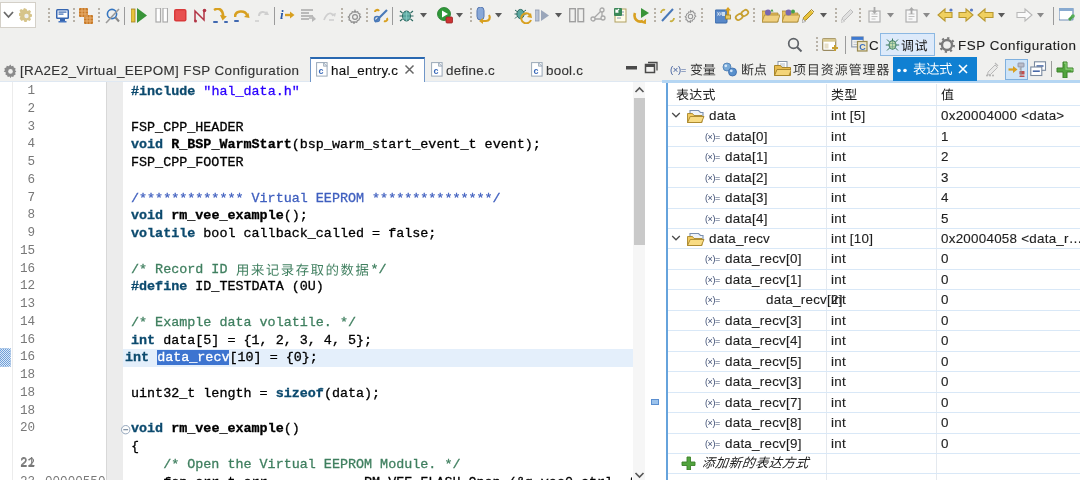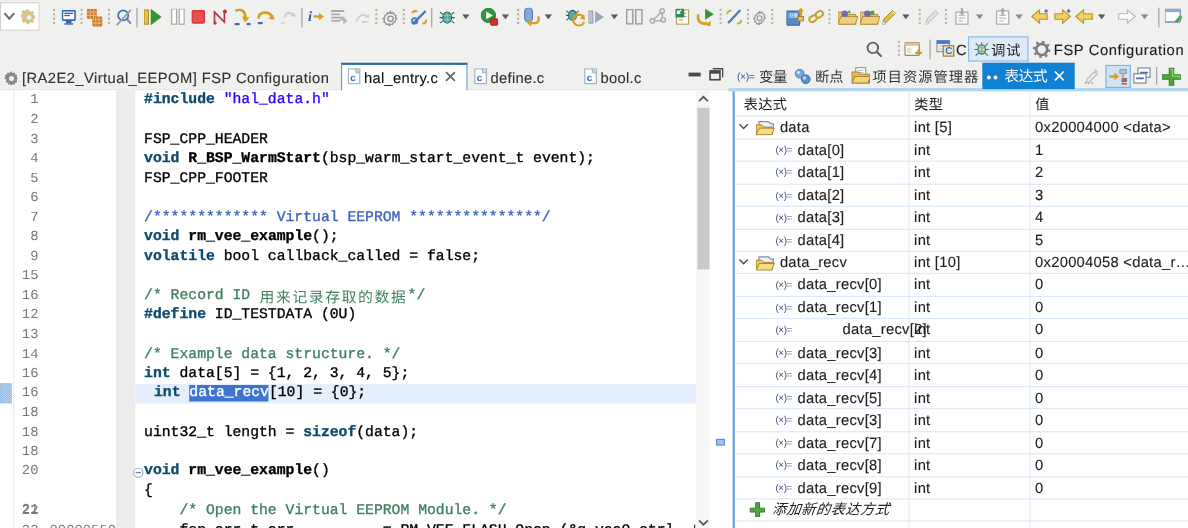--- a/index.html
+++ b/index.html
@@ -555,23 +555,23 @@
       <path transform="translate(44.79,11.79) scale(0.01340,-0.01340)" d="M134 317C199 281 278 224 316 186L369 238C329 276 248 329 185 363ZM134 784V715H740L736 623H164V554H732L726 462H67V395H461V212C316 152 165 91 68 54L108 -13C206 29 337 85 461 140V2C461 -12 456 -16 440 -17C424 -18 368 -18 309 -16C319 -35 331 -63 335 -82C413 -82 464 -82 495 -71C527 -60 537 -42 537 1V236C623 106 748 9 904 -40C914 -20 937 9 953 25C845 54 751 107 675 177C739 216 814 272 874 323L810 370C765 325 691 266 629 224C592 266 561 314 537 365V395H940V462H804C813 565 820 688 822 784L763 788L750 784Z"></path>
       <path transform="translate(59.72,11.79) scale(0.01340,-0.01340)" d="M613 349V266H335V196H613V10C613 -4 610 -8 592 -9C574 -10 514 -10 448 -8C458 -29 468 -58 471 -79C557 -79 613 -79 647 -68C680 -56 689 -35 689 9V196H957V266H689V324C762 370 840 432 894 492L846 529L831 525H420V456H761C718 416 663 375 613 349ZM385 840C373 797 359 753 342 709H63V637H311C246 499 153 370 31 284C43 267 61 235 69 216C112 247 152 282 188 320V-78H264V411C316 481 358 557 394 637H939V709H424C438 746 451 784 462 821Z"></path>
       <path transform="translate(74.65,11.79) scale(0.01340,-0.01340)" d="M850 656C826 508 784 379 730 271C679 382 645 513 623 656ZM506 728V656H556C584 480 625 323 688 196C628 100 557 26 479 -23C496 -37 517 -62 528 -80C602 -29 670 38 727 123C777 42 839 -24 915 -73C927 -54 950 -27 967 -14C886 34 821 104 770 192C847 329 903 503 929 718L883 730L870 728ZM38 130 55 58 356 110V-78H429V123L518 140L514 204L429 190V725H502V793H48V725H115V141ZM187 725H356V585H187ZM187 520H356V375H187ZM187 309H356V178L187 152Z"></path>
       <path transform="translate(89.58,11.79) scale(0.01340,-0.01340)" d="M552 423C607 350 675 250 705 189L769 229C736 288 667 385 610 456ZM240 842C232 794 215 728 199 679H87V-54H156V25H435V679H268C285 722 304 778 321 828ZM156 612H366V401H156ZM156 93V335H366V93ZM598 844C566 706 512 568 443 479C461 469 492 448 506 436C540 484 572 545 600 613H856C844 212 828 58 796 24C784 10 773 7 753 7C730 7 670 8 604 13C618 -6 627 -38 629 -59C685 -62 744 -64 778 -61C814 -57 836 -49 859 -19C899 30 913 185 928 644C929 654 929 682 929 682H627C643 729 658 779 670 828Z"></path>
       <path transform="translate(104.51,11.79) scale(0.01340,-0.01340)" d="M443 821C425 782 393 723 368 688L417 664C443 697 477 747 506 793ZM88 793C114 751 141 696 150 661L207 686C198 722 171 776 143 815ZM410 260C387 208 355 164 317 126C279 145 240 164 203 180C217 204 233 231 247 260ZM110 153C159 134 214 109 264 83C200 37 123 5 41 -14C54 -28 70 -54 77 -72C169 -47 254 -8 326 50C359 30 389 11 412 -6L460 43C437 59 408 77 375 95C428 152 470 222 495 309L454 326L442 323H278L300 375L233 387C226 367 216 345 206 323H70V260H175C154 220 131 183 110 153ZM257 841V654H50V592H234C186 527 109 465 39 435C54 421 71 395 80 378C141 411 207 467 257 526V404H327V540C375 505 436 458 461 435L503 489C479 506 391 562 342 592H531V654H327V841ZM629 832C604 656 559 488 481 383C497 373 526 349 538 337C564 374 586 418 606 467C628 369 657 278 694 199C638 104 560 31 451 -22C465 -37 486 -67 493 -83C595 -28 672 41 731 129C781 44 843 -24 921 -71C933 -52 955 -26 972 -12C888 33 822 106 771 198C824 301 858 426 880 576H948V646H663C677 702 689 761 698 821ZM809 576C793 461 769 361 733 276C695 366 667 468 648 576Z"></path>
       <path transform="translate(119.44,11.79) scale(0.01340,-0.01340)" d="M484 238V-81H550V-40H858V-77H927V238H734V362H958V427H734V537H923V796H395V494C395 335 386 117 282 -37C299 -45 330 -67 344 -79C427 43 455 213 464 362H663V238ZM468 731H851V603H468ZM468 537H663V427H467L468 494ZM550 22V174H858V22ZM167 839V638H42V568H167V349C115 333 67 319 29 309L49 235L167 273V14C167 0 162 -4 150 -4C138 -5 99 -5 56 -4C65 -24 75 -55 77 -73C140 -74 179 -71 203 -59C228 -48 237 -27 237 14V296L352 334L341 403L237 370V568H350V638H237V839Z"></path>
     </g>
   </svg>
 <div class="codeline mono" style="top:260.70px;left:370.5px"><span class="cmt">*/</span></div>
 <div class="codeline mono" style="top:278.45px;left:131px"><span class="kw">#define</span> ID_TESTDATA (0U)</div>
-<div class="codeline mono" style="top:313.95px;left:131px"><span class="cmt">/* Example data structure. */</span></div>
+<div class="codeline mono" style="top:313.95px;left:131px"><span class="cmt">/* Example data volatile. */</span></div>
 <div class="codeline mono" style="top:331.70px;left:131px"><span class="kw">int</span> data[5] = {1, 2, 3, 4, 5};</div>
-<div class="codeline mono" style="top:349.45px;left:140px"><span class="kw">int</span> <span style="background:#3d74d0;color:#fff">data_recv</span>[10] = {0};</div>
+<div class="codeline mono" style="top:349.45px;left:125px"><span class="kw">int</span> <span style="background:#3d74d0;color:#fff">data_recv</span>[10] = {0};</div>
 <div class="codeline mono" style="top:384.95px;left:131px">uint32_t length = <span class="kw">sizeof</span>(data);</div>
 <div class="codeline mono" style="top:420.45px;left:131px"><span class="kw">void</span> <span class="b">rm_vee_example</span>()</div>
 <div class="codeline mono" style="top:438.20px;left:131px">{</div>
 <div class="codeline mono" style="top:455.95px;left:131px">    <span class="cmt">/* Open the Virtual EEPROM Module. */</span></div>
 <div class="codeline mono" style="top:473.70px;left:131px">    fsp_err_t err          = RM_VEE_FLASH_Open (&amp;g_vee0_ctrl, &amp;g_vee0_cf</div>
 <svg class="abs" style="left:121px;top:425px" width="10" height="10" viewBox="0 0 10 10">
     <circle cx="4.7" cy="4.7" r="4.2" fill="#fdfdfd" stroke="#93a5bb" stroke-width="1"></circle>
     <path d="M2.3 4.7h4.8" stroke="#6c8097" stroke-width="1.1"></path>
   </svg>
 <div class="abs" style="left:633px;top:82px;width:12px;height:398px;background:#f6f6f6"></div>

